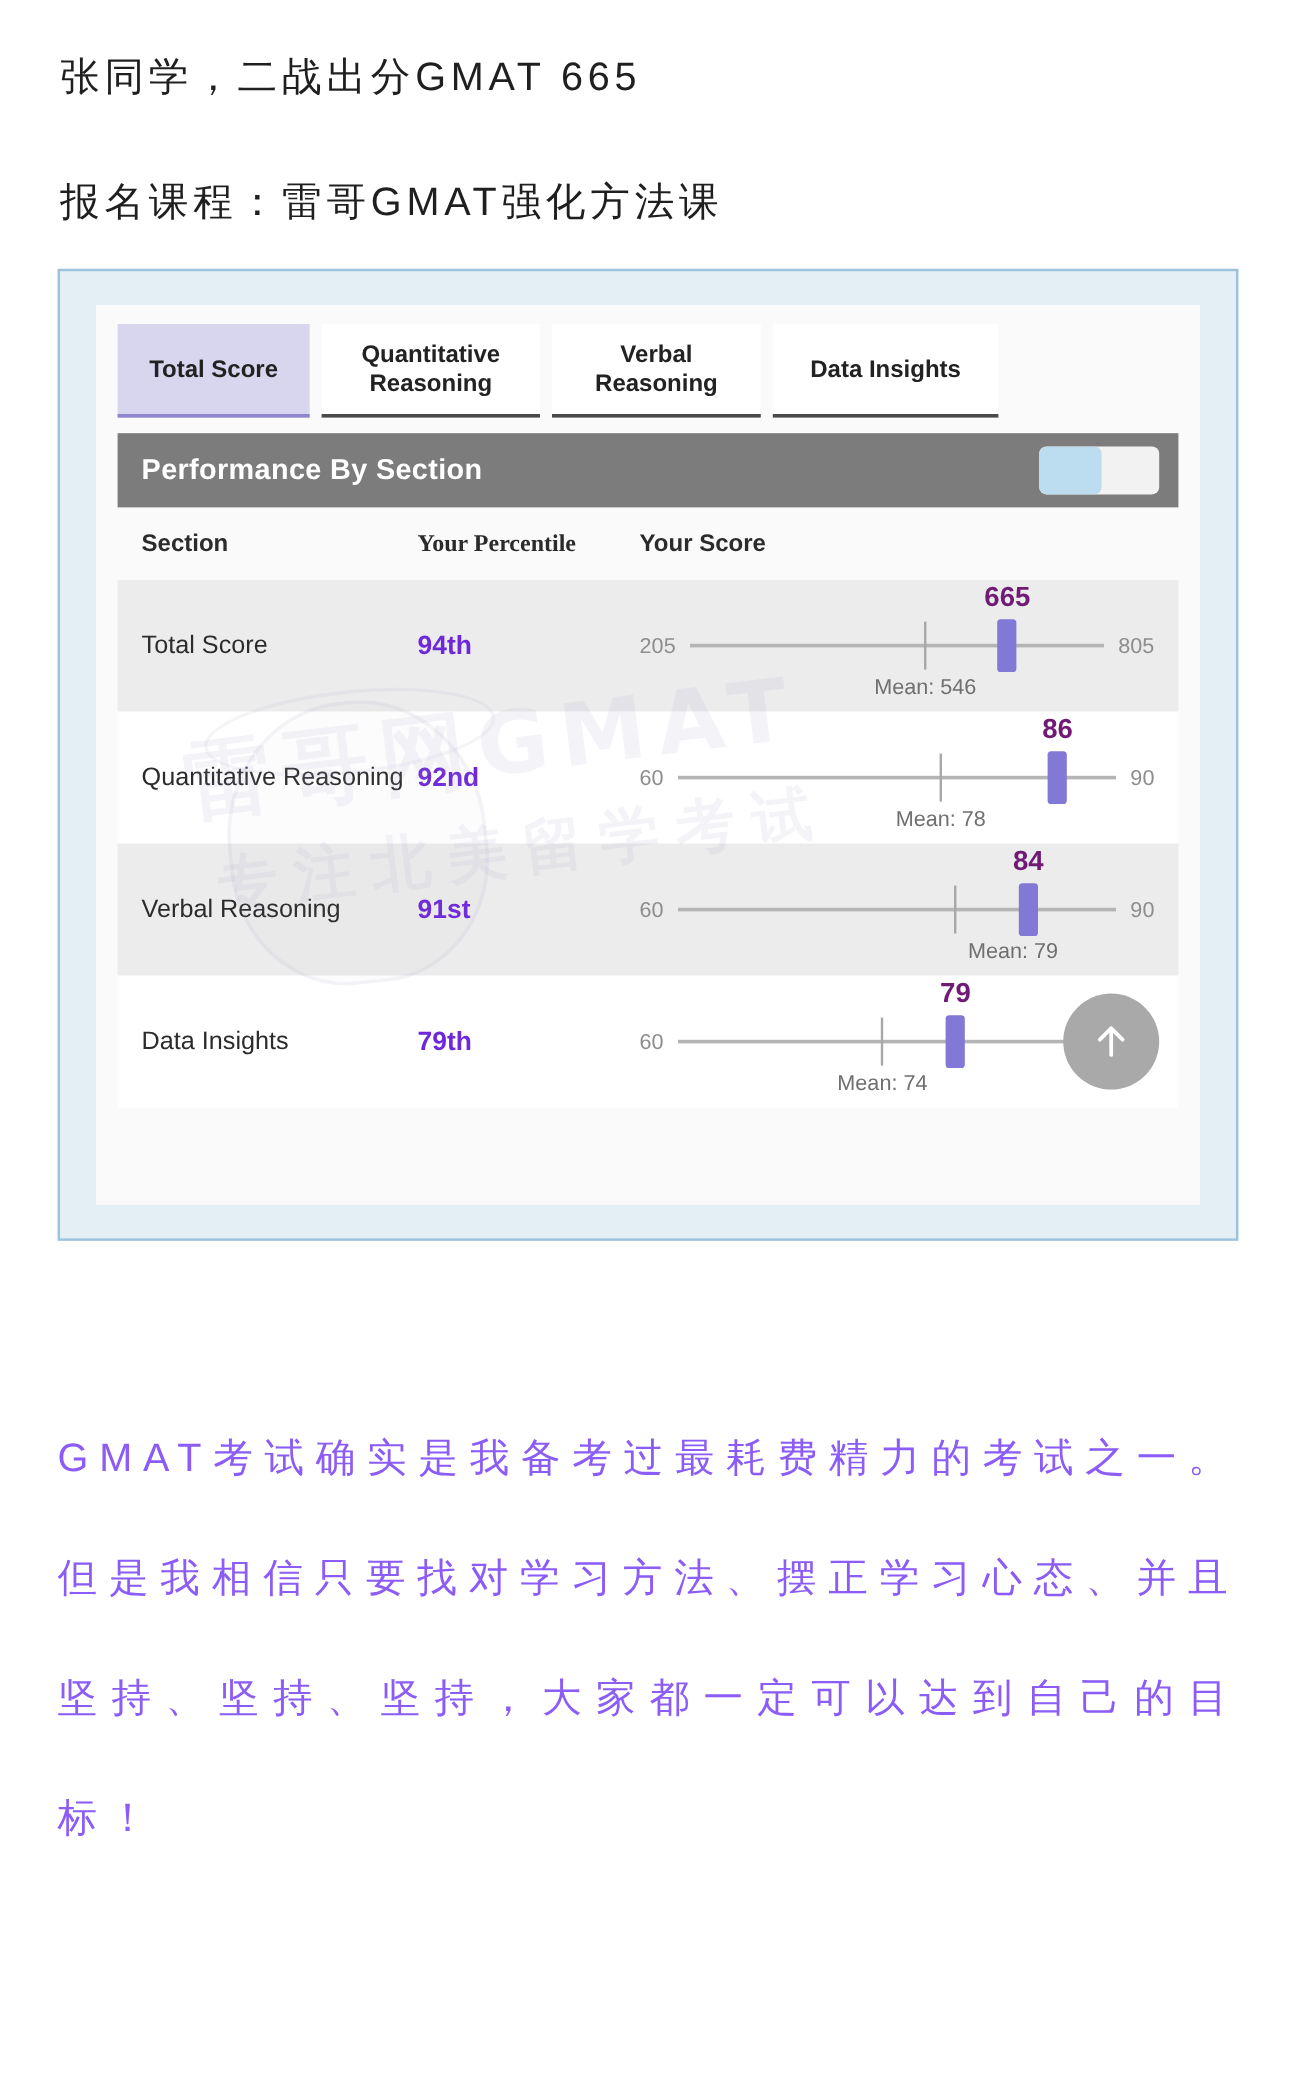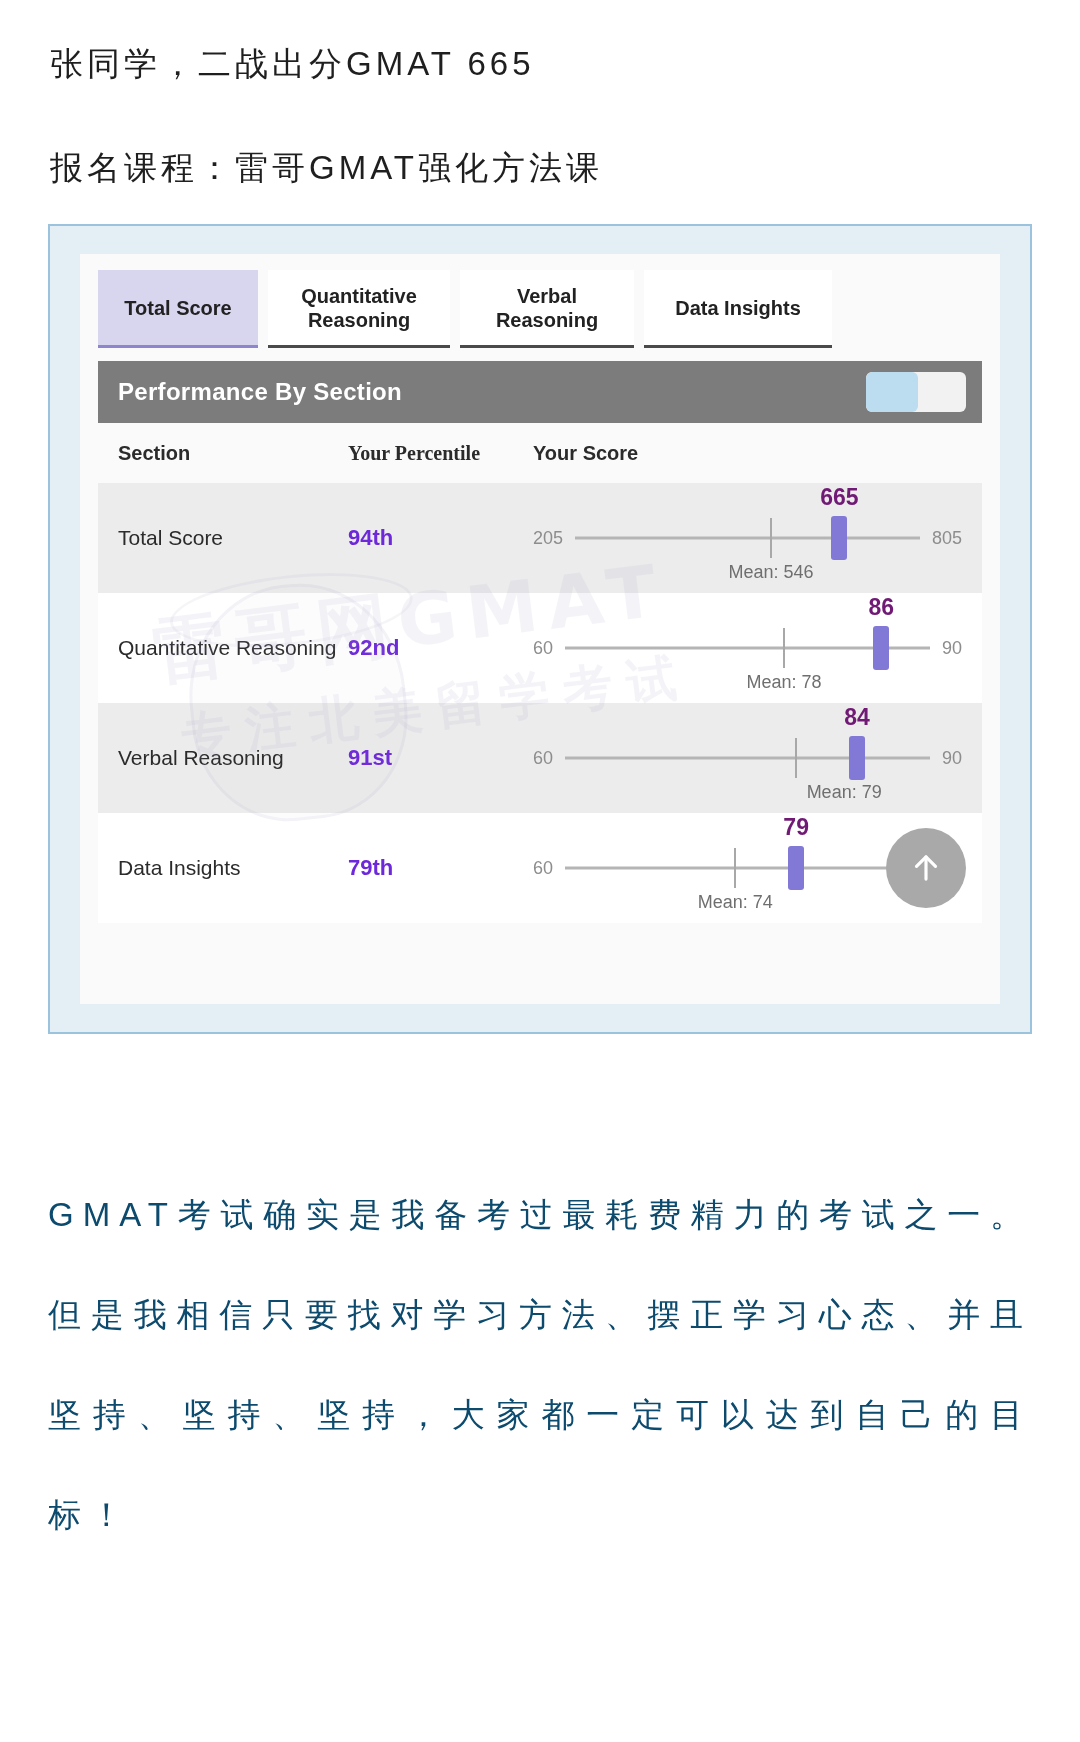--- a/index.html
+++ b/index.html
@@ -297,21 +297,21 @@
 
   
   .para {
     position: absolute;
     left: 48px;
     top: 1165px;
     width: 984px;
     font-size: 33px;
     line-height: 100px;
     letter-spacing: 9px;
-    color: #0c4a6e;
+    color: #8b5cf6;
     text-align: justify;
     text-align-last: left;
   }
 </style>
 </head>
 <body>
 
 <div class="top-block">
   <p class="head-line first">张同学，二战出分GMAT 665</p>
   <p class="head-line second">报名课程：雷哥GMAT强化方法课</p>

